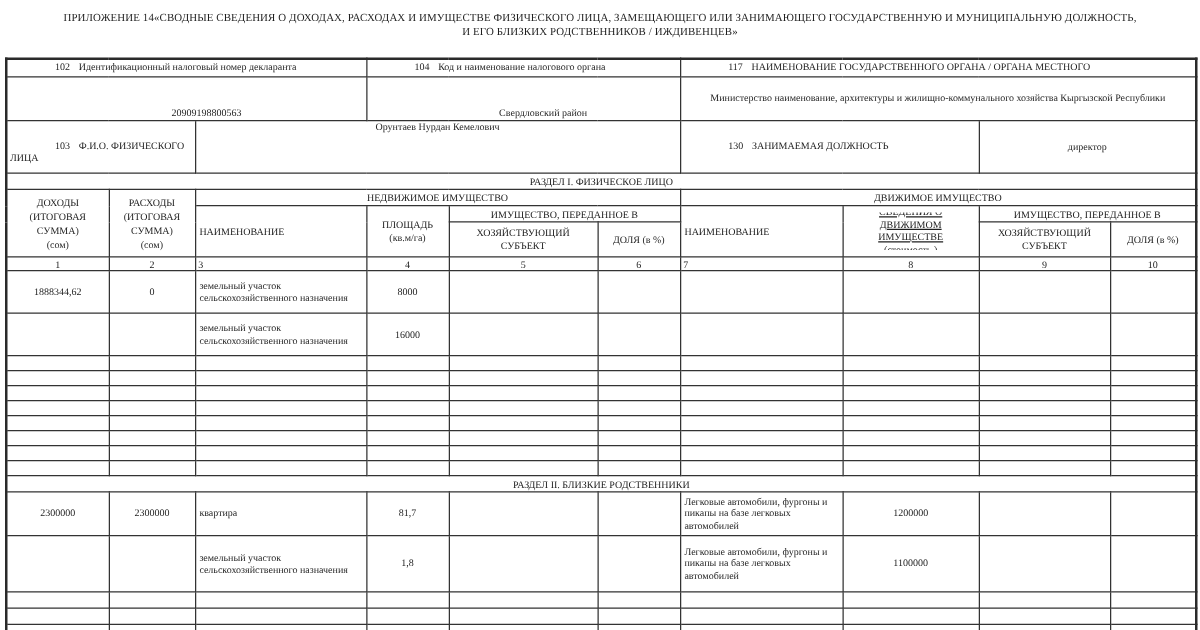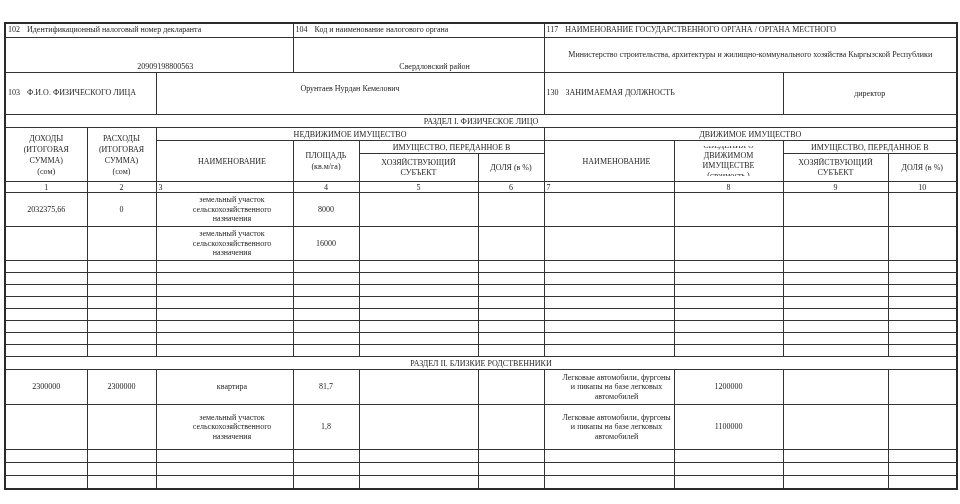--- a/index.html
+++ b/index.html
@@ -3,46 +3,48 @@
 <meta charset="utf-8">
 <style>
   html,body{margin:0;padding:0;background:#ffffff;}
   body{width:960px;height:504px;overflow:hidden;font-family:"Liberation Serif",serif;color:#1f1f1f;}
   .page{padding:7px 4px 0 4px;}
   .doc-title{text-align:center;font-size:8.7px;line-height:11px;margin:2px 6px 15px 6px;letter-spacing:.1px;}
   table.decl{border-collapse:collapse;table-layout:fixed;width:952px;margin:0 auto;border:2px solid #2a2a2a;}
   td{border:1px solid #333;font-size:8px;line-height:9.5px;text-align:center;vertical-align:middle;padding:0 2px;overflow:hidden;}
   .pre{white-space:pre-line;}
   .hdr-lab{text-align:left;vertical-align:top;height:12px;padding-top:1px;}
-  .code{display:inline-block;margin-right:7px;}
+  .code{display:inline-block;margin-right:7px;margin-left:36px;}
   tr.r-val td{height:33px;}
   .vbot{vertical-align:bottom;padding-bottom:1px;padding-left:34px;}
   tr.r-fio td{height:26px;}
   .lab-left{text-align:left;vertical-align:top;padding-top:15px;}
-  .vtop{vertical-align:top;padding-top:11px;}
+  .vtop{vertical-align:top;padding-top:0;}
   tr.r-sect td{height:12px;line-height:11px;}
   tr.r-g1 td{height:12px;line-height:11px;}
   tr.r-g2 td{height:12px;line-height:11px;}
   tr.r-leaf td{height:27px;}
   tr.r-num td{height:10px;line-height:9px;}
   tr.r-d3 td{height:33px;}
   tr.r-s2a td{height:34px;}
   tr.r-s2b td{height:44px;}
   tr.er td{height:11px;}
   tr.erb td{height:12px;}
-  .txt{text-align:center;padding-left:17px;}
+  .txt{text-align:left;padding-left:3px;}
   .numleft{text-align:left;padding-left:2px;}
-  .clipwin{height:30px;overflow:hidden;}
+  .clipwin{height:30px;overflow:hidden;text-decoration:underline;}
   .cliptext{white-space:pre-line;line-height:10px;margin-top:-5px;text-align:center;}
 </style>
 </head>
 <body>
 
 <div class="page">
   <div class="doc-title">
+    <div>ПРИЛОЖЕНИЕ 14«СВОДНЫЕ СВЕДЕНИЯ О ДОХОДАХ, РАСХОДАХ И ИМУЩЕСТВЕ ФИЗИЧЕСКОГО ЛИЦА, ЗАМЕЩАЮЩЕГО ИЛИ ЗАНИМАЮЩЕГО ГОСУДАРСТВЕННУЮ И МУНИЦИПАЛЬНУЮ ДОЛЖНОСТЬ,</div>
+    <div>И ЕГО БЛИЗКИХ РОДСТВЕННИКОВ / ИЖДИВЕНЦЕВ»</div>
   </div>
 
   <table class="decl">
     <colgroup>
       <col style="width:82px">
         <col style="width:69px">
         <col style="width:137px">
         <col style="width:66px">
       <col style="width:119px">
         <col style="width:66px">
@@ -55,21 +57,21 @@
 
       <tr>
         <td colspan="3" class="hdr-lab"><span class="code">102</span><span>Идентификационный налоговый номер декларанта</span></td>
         <td colspan="3" class="hdr-lab"><span class="code">104</span><span>Код и наименование налогового органа</span></td>
         <td colspan="4" class="hdr-lab"><span class="code">117</span><span>НАИМЕНОВАНИЕ ГОСУДАРСТВЕННОГО ОРГАНА / ОРГАНА МЕСТНОГО</span></td>
       </tr>
 
       <tr class="r-val">
         <td colspan="3" class="vbot">20909198800563</td>
         <td colspan="3" class="vbot">Свердловский район</td>
-        <td colspan="4">Министерство строительства, архитектуры и жилищно-коммунального хозяйства Кыргызской Республики</td>
+        <td colspan="4">Министерство наименование, архитектуры и жилищно-коммунального хозяйства Кыргызской Республики</td>
       </tr>
 
       <tr class="r-fio">
         <td colspan="2" class="lab-left"><span class="code">103</span><span>Ф.И.О. ФИЗИЧЕСКОГО ЛИЦА</span></td>
         <td colspan="4" class="vtop">Орунтаев Нурдан Кемелович</td>
         <td colspan="2" class="lab-left"><span class="code">130</span><span>ЗАНИМАЕМАЯ ДОЛЖНОСТЬ</span></td>
         <td colspan="2">директор</td>
       </tr>
 
       <tr class="r-sect">
@@ -120,21 +122,21 @@
         <td>4</td>
         <td>5</td>
         <td>6</td>
         <td class="numleft">7</td>
         <td>8</td>
         <td>9</td>
         <td>10</td>
       </tr>
 
       <tr class="r-d3">
-        <td>2032375,66</td>
+        <td>1888344,62</td>
         <td>0</td>
         <td class="txt">земельный участок сельскохозяйственного назначения</td>
         <td>8000</td>
         <td></td>
         <td></td>
         <td></td>
         <td></td>
         <td></td>
         <td></td>
       </tr>

